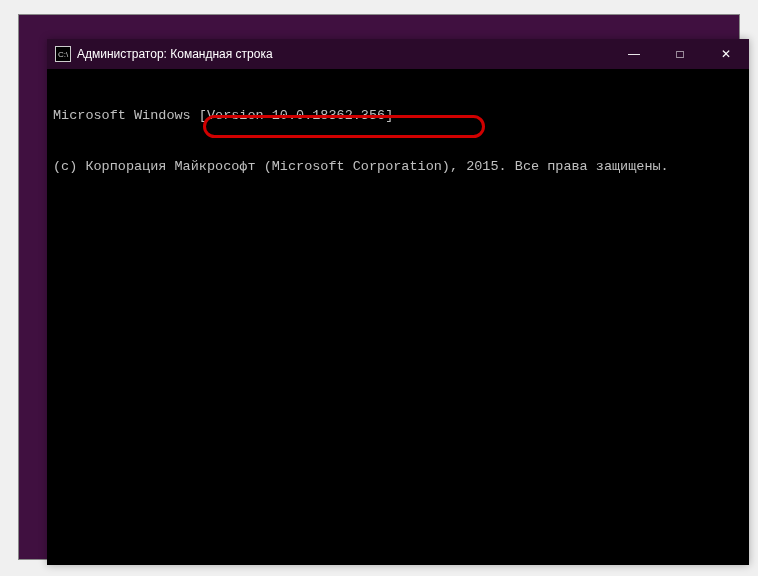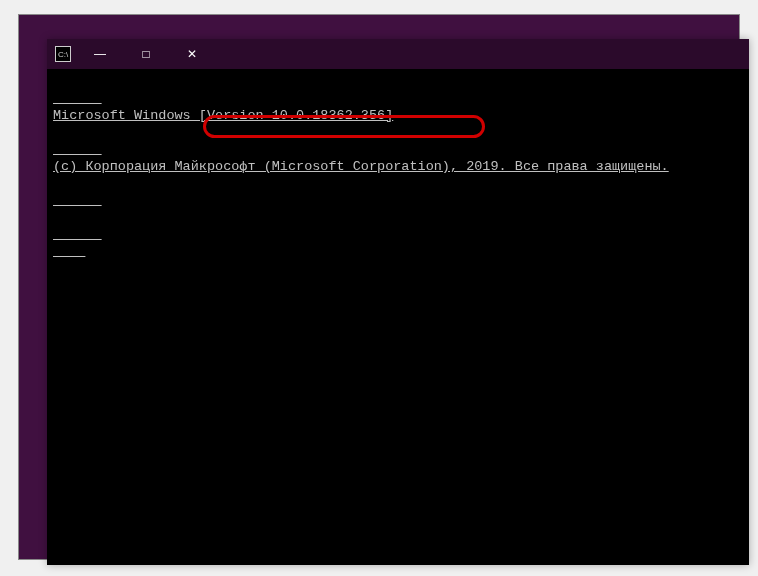--- a/index.html
+++ b/index.html
@@ -75,53 +75,53 @@
       flex: 1;
       background: #000;
       color: #c0c0c0;
       padding: 4px 6px;
       font-size: 13.5px;
       line-height: 17px;
       font-family: "Consolas", "Courier New", monospace;
       white-space: pre;
       position: relative;
       overflow: hidden;
-      text-decoration: underline;
     }
     .terminal-line {
       white-space: pre-wrap;
     }
     .highlight-oval {
       position: absolute;
       border: 3px solid #d00000;
       border-radius: 14px;
       pointer-events: none;
     }
   </style>
 </head>
 <body>
 
 <div class="outer-border">
   <div class="window">
     <div class="titlebar">
       <div class="titlebar-icon">
         <span>C:\</span>
       </div>
+      <div class="titlebar-title">Администратор: Командная строка</div>
       <div class="titlebar-controls">
         <div class="titlebar-btn">
           <span>—</span>
         </div>
         <div class="titlebar-btn">
           <span>□</span>
         </div>
         <div class="titlebar-btn close">
           <span>✕</span>
         </div>
       </div>
     </div>
     <div class="terminal">
       <div class="terminal-line">Microsoft Windows [Version 10.0.18362.356]</div>
-      <div class="terminal-line">(c) Корпорация Майкрософт (Microsoft Corporation), 2019. Все права защищены.</div>
+      <div class="terminal-line">(c) Корпорация Майкрософт (Microsoft Corporation), 2015. Все права защищены.</div>
       <div class="terminal-line"></div>
       <div class="highlight-oval" style="top: 46px; left: 156px; width: 282px; height: 23px;"></div>
     </div>
   </div>
 </div>
 
 </body></html>

